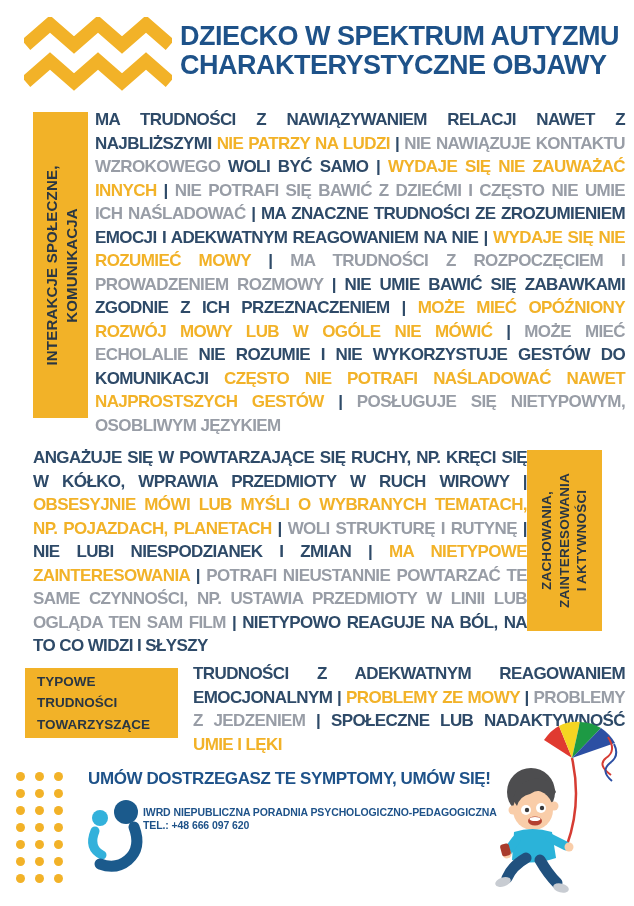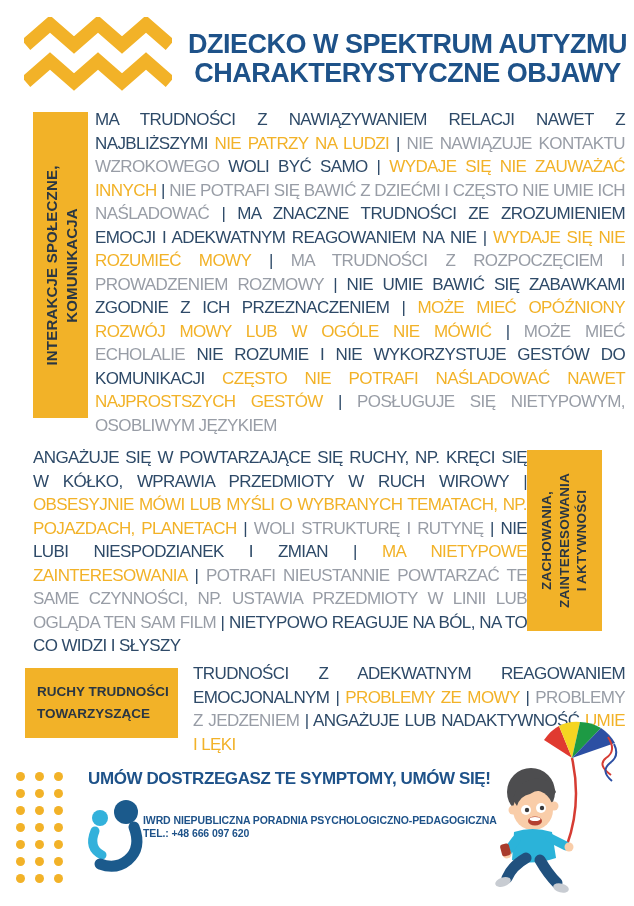--- a/index.html
+++ b/index.html
@@ -3,54 +3,54 @@
 <meta charset="utf-8">
 <style>
   html,body{margin:0;padding:0;background:#ffffff;}
   .page{
     position:relative;width:634px;height:906px;background:#fff;overflow:hidden;
     font-family:"Liberation Sans", sans-serif;
   }
   
   .zigzag{position:absolute;left:24px;top:17px;}
   .zigzag polyline{fill:none;stroke:var(--yellow);stroke-width:13;stroke-linejoin:miter;}
-  .title{position:absolute;left:180px;top:22px;margin:8px;color:var(--title_blue);
-    font-size:27px;line-height:29px;font-weight:700;letter-spacing:-0.5px;white-space:nowrap;text-align:center;}
+  .title{position:absolute;left:180px;top:22px;margin:0;color:var(--title_blue);
+    font-size:27px;line-height:29px;font-weight:700;letter-spacing:-0.5px;white-space:nowrap;}
   
   .vbar{position:absolute;background:var(--yellow);}
   .vlabel{position:absolute;transform:rotate(-90deg);display:flex;flex-direction:column;
     justify-content:center;align-items:center;font-weight:700;color:var(--label_dark);
     line-height:1.3;letter-spacing:0.2px;text-align:center;}
   .vbar1{left:33px;top:112px;width:55px;height:306px;}
   .vbar1 .vlabel{width:306px;height:55px;left:-125.5px;top:125.5px;font-size:15px;}
   .vbar2{left:527px;top:450px;width:75px;height:181px;}
   .vbar2 .vlabel{width:181px;height:75px;left:-53px;top:53px;font-size:13.5px;}
   
-  .body{position:absolute;margin:0;font-weight:400;font-size:17px;line-height:23.5px;
+  .body{position:absolute;margin:0;font-weight:700;font-size:17px;line-height:23.5px;
     text-align:justify;letter-spacing:-0.6px;}
   .p1{left:95px;top:108px;width:530px;}
   .p2{left:25px;top:446px;width:494px;margin-left:8px;}
   .p3{left:193px;top:662px;width:432px;}
   .seg-navy{color:var(--navy);}
   .seg-yellow{color:var(--yellow);}
   .seg-gray{color:var(--gray);}
   .seg-sep{color:var(--navy);}
   
   .box3{position:absolute;left:25px;top:668px;width:153px;height:70px;background:var(--yellow);
     display:flex;flex-direction:column;justify-content:center;box-sizing:border-box;
     padding-left:12px;color:var(--label_dark);font-weight:700;font-size:13.5px;line-height:1.6;}
   
   .dots{position:absolute;left:16px;top:772px;display:grid;
     grid-template-columns:repeat(3,9px);column-gap:10px;row-gap:8px;}
   .dot{width:9px;height:9px;border-radius:50%;background:var(--yellow);}
   .cta{position:absolute;left:88px;top:769px;font-weight:700;font-size:17px;
     letter-spacing:-0.4px;color:var(--title_blue);white-space:nowrap;}
   .iwrd{position:absolute;left:76px;top:796px;}
   .contact{position:absolute;left:143px;top:806px;font-weight:700;font-size:10.5px;
-    line-height:12.6px;color:var(--title_blue);letter-spacing:-0.1px;margin-top:8px;}
+    line-height:12.6px;color:var(--title_blue);letter-spacing:-0.1px;}
   .boy{position:absolute;right:0;bottom:0;}
 </style>
 </head>
 <body>
 
 <div class="page">
 
   <svg class="zigzag" width="148" height="74" viewBox="0 0 148 74">
     <polyline points="2,28 26,7 50,28 74,7 98,28 122,7 146,28"></polyline>
     <polyline points="2,65 26,44 50,65 74,44 98,65 122,44 146,65"></polyline>
@@ -71,24 +71,24 @@
   <p class="body p2"><span class="seg-navy">ANGAŻUJE SIĘ W POWTARZAJĄCE SIĘ RUCHY, NP. KRĘCI SIĘ W KÓŁKO, WPRAWIA PRZEDMIOTY W RUCH WIROWY</span> <span class="seg-sep">|</span> <span class="seg-yellow">OBSESYJNIE MÓWI LUB MYŚLI O WYBRANYCH TEMATACH, NP. POJAZDACH, PLANETACH</span> <span class="seg-sep">|</span> <span class="seg-gray">WOLI STRUKTURĘ I RUTYNĘ</span> <span class="seg-sep">|</span> <span class="seg-navy">NIE LUBI NIESPODZIANEK I ZMIAN</span> <span class="seg-sep">|</span> <span class="seg-yellow">MA NIETYPOWE ZAINTERESOWANIA</span> <span class="seg-sep">|</span> <span class="seg-gray">POTRAFI NIEUSTANNIE POWTARZAĆ TE SAME CZYNNOŚCI, NP. USTAWIA PRZEDMIOTY W LINII LUB OGLĄDA TEN SAM FILM</span> <span class="seg-sep">|</span> <span class="seg-navy">NIETYPOWO REAGUJE NA BÓL, NA TO CO WIDZI I SŁYSZY</span></p>
   <div class="vbar vbar2">
     <div class="vlabel">
         <div>ZACHOWANIA,</div>
         <div>ZAINTERESOWANIA</div>
         <div>I AKTYWNOŚCI</div>
       </div>
   </div>
 
   <div class="box3">
-      <div>RUCHY TRUDNOŚCI</div>
+      <div>TYPOWE TRUDNOŚCI</div>
       <div>TOWARZYSZĄCE</div>
     </div>
-  <p class="body p3"><span class="seg-navy">TRUDNOŚCI Z ADEKWATNYM REAGOWANIEM EMOCJONALNYM</span> <span class="seg-sep">|</span> <span class="seg-yellow">PROBLEMY ZE MOWY</span> <span class="seg-sep">|</span> <span class="seg-gray">PROBLEMY Z JEDZENIEM</span> <span class="seg-sep">|</span> <span class="seg-navy">ANGAŻUJE LUB NADAKTYWNOŚĆ</span> <span class="seg-yellow">UMIE I LĘKI</span></p>
+  <p class="body p3"><span class="seg-navy">TRUDNOŚCI Z ADEKWATNYM REAGOWANIEM EMOCJONALNYM</span> <span class="seg-sep">|</span> <span class="seg-yellow">PROBLEMY ZE MOWY</span> <span class="seg-sep">|</span> <span class="seg-gray">PROBLEMY Z JEDZENIEM</span> <span class="seg-sep">|</span> <span class="seg-navy">SPOŁECZNE LUB NADAKTYWNOŚĆ</span> <span class="seg-yellow">UMIE I LĘKI</span></p>
 
   <div class="dots">
       <div class="dot"></div>
       <div class="dot"></div>
       <div class="dot"></div>
       <div class="dot"></div>
       <div class="dot"></div>
       <div class="dot"></div>
       <div class="dot"></div>
       <div class="dot"></div>

